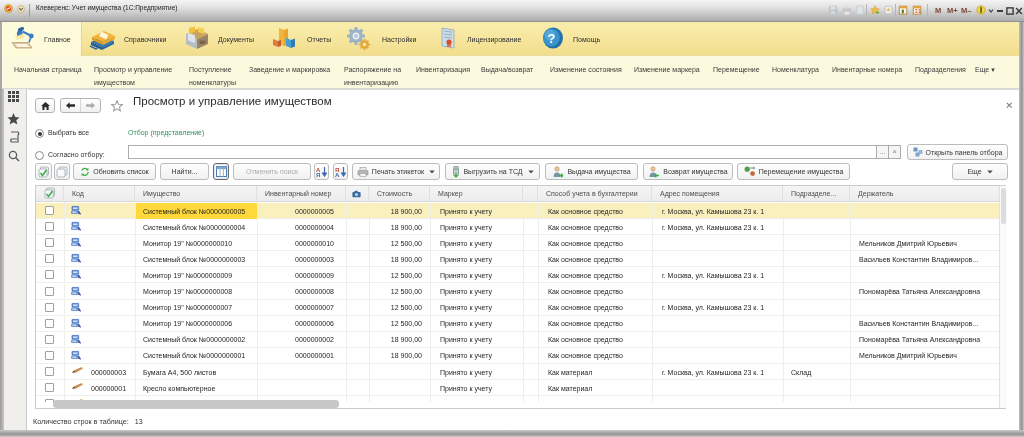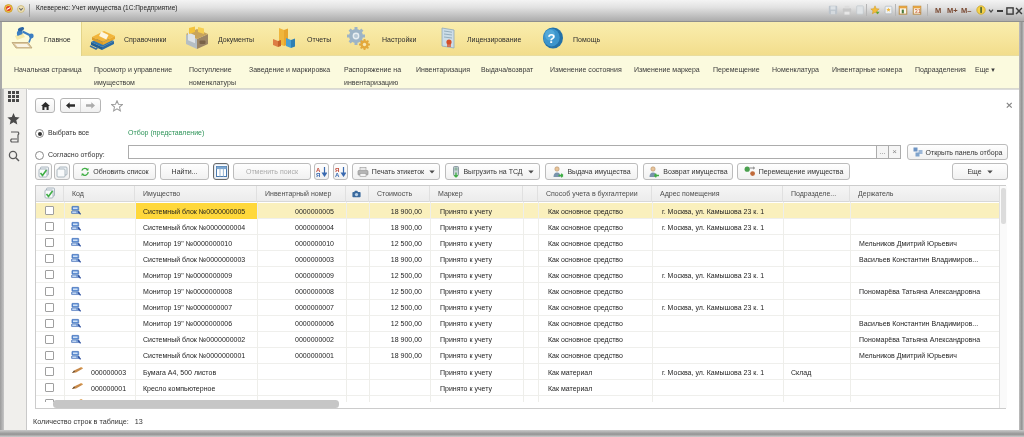--- a/index.html
+++ b/index.html
@@ -259,20 +259,21 @@
 <div class="abs" style="left:52px;top:10px;width:1px;height:13px;background:#d5d5d5"></div>
 <svg class="abs" style="left:38px;top:13px" width="9" height="7" viewBox="0 0 11 8">
       <path d="M4.5 0 L4.5 2.6 L11 2.6 L11 5.4 L4.5 5.4 L4.5 8 L0 4 Z" fill="#2b2b2b"></path>
     </svg>
 <svg class="abs" style="left:58px;top:13px" width="9" height="7" viewBox="0 0 11 8">
       <path d="M6.5 0 L6.5 2.6 L0 2.6 L0 5.4 L6.5 5.4 L6.5 8 L11 4 Z" fill="#ababab"></path>
     </svg>
 <svg class="abs" style="left:83px;top:11px" width="12" height="12" viewBox="0 0 13 13">
       <path d="M6.5 0.8 L8.1 4.6 L12.4 4.9 L9.2 7.6 L10.2 11.8 L6.5 9.5 L2.8 11.8 L3.8 7.6 L0.6 4.9 L4.9 4.6 Z" fill="none" stroke="#9c9c9c" stroke-width="1.1"></path>
     </svg>
+<div id="formtitle">Просмотр и управление имуществом</div>
 <svg class="abs" style="left:978px;top:13px" width="6.5" height="6.5" viewBox="0 0 8 8">
       <path d="M1 1 L7 7 M7 1 L1 7" stroke="#858585" stroke-width="1.5"></path>
     </svg>
 <div class="radio" style="left:7px;top:40px"></div>
 <div class="abs" style="left:9.5px;top:42.5px;width:4px;height:4px;border-radius:50%;background:#333"></div>
 <div class="rlabel" style="left:20px;top:40px">Выбрать все</div>
 <div class="glink" style="left:100px;top:40px">Отбор (представление)</div>
 <div class="radio" style="left:7px;top:62px"></div>
 <div class="rlabel" style="left:20px;top:62px">Согласно отбору:</div>
 <div id="finput"></div>

